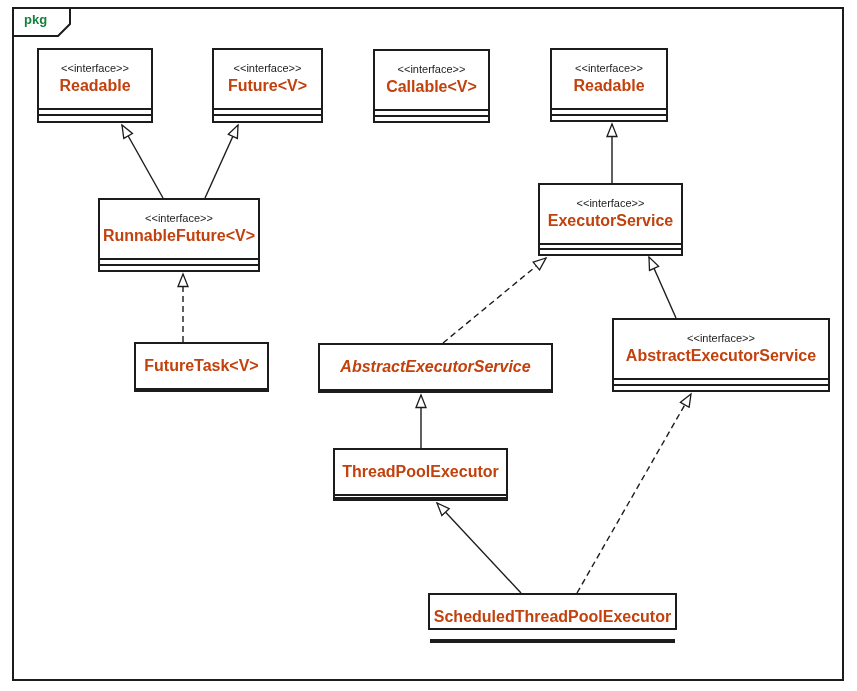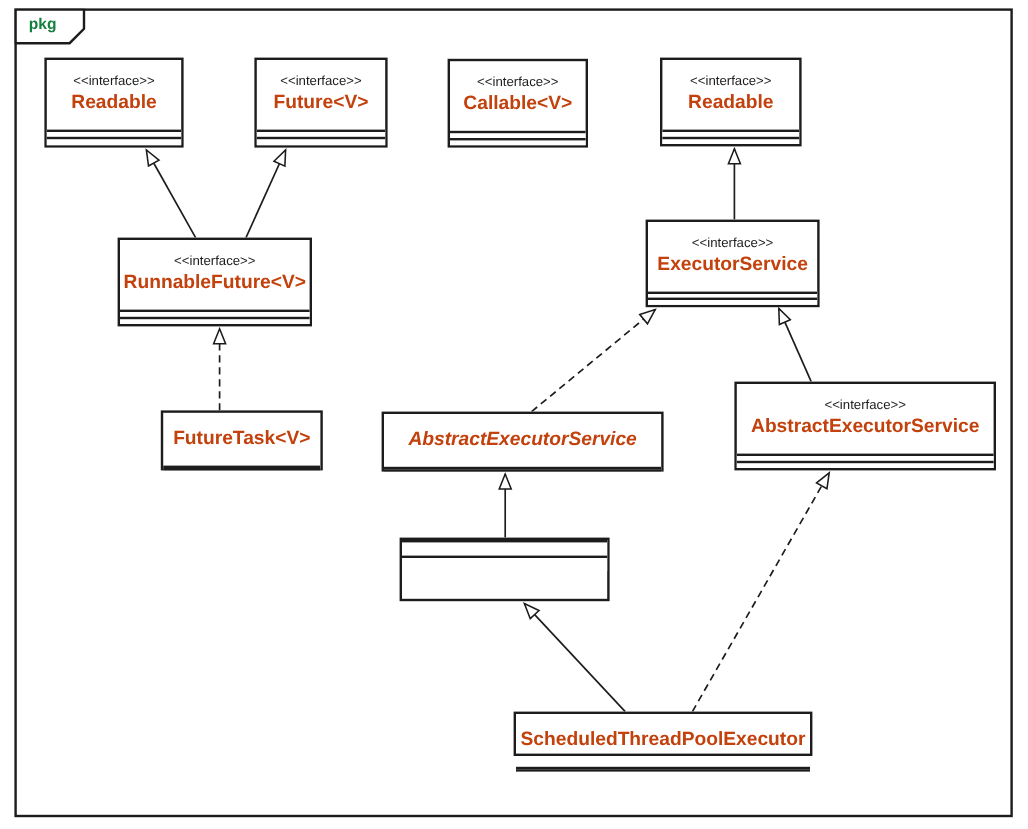--- a/index.html
+++ b/index.html
@@ -190,20 +190,23 @@
   <div class="node" style="left:612px; top:318px; width:218px; height:74px;">
     <div class="head">
       <div class="stereo">&lt;&lt;interface&gt;&gt;</div>
       <div class="name">AbstractExecutorService</div>
     </div>
     <div class="comp"></div>
     <div class="comp"></div>
   </div>
 
   <div class="node" style="left:333px; top:448px; width:175px; height:53px;">
+    <div class="head">
+      <div class="name">ThreadPoolExecutor</div>
+    </div>
     <div class="comp"></div>
     <div class="comp"></div>
   </div>
 
   <div class="node" style="left:428px; top:593px; width:249px; height:37px;">
     <div class="head">
       <div class="name">ScheduledThreadPoolExecutor</div>
     </div>
     <div class="comp"></div>
     <div class="comp"></div>

